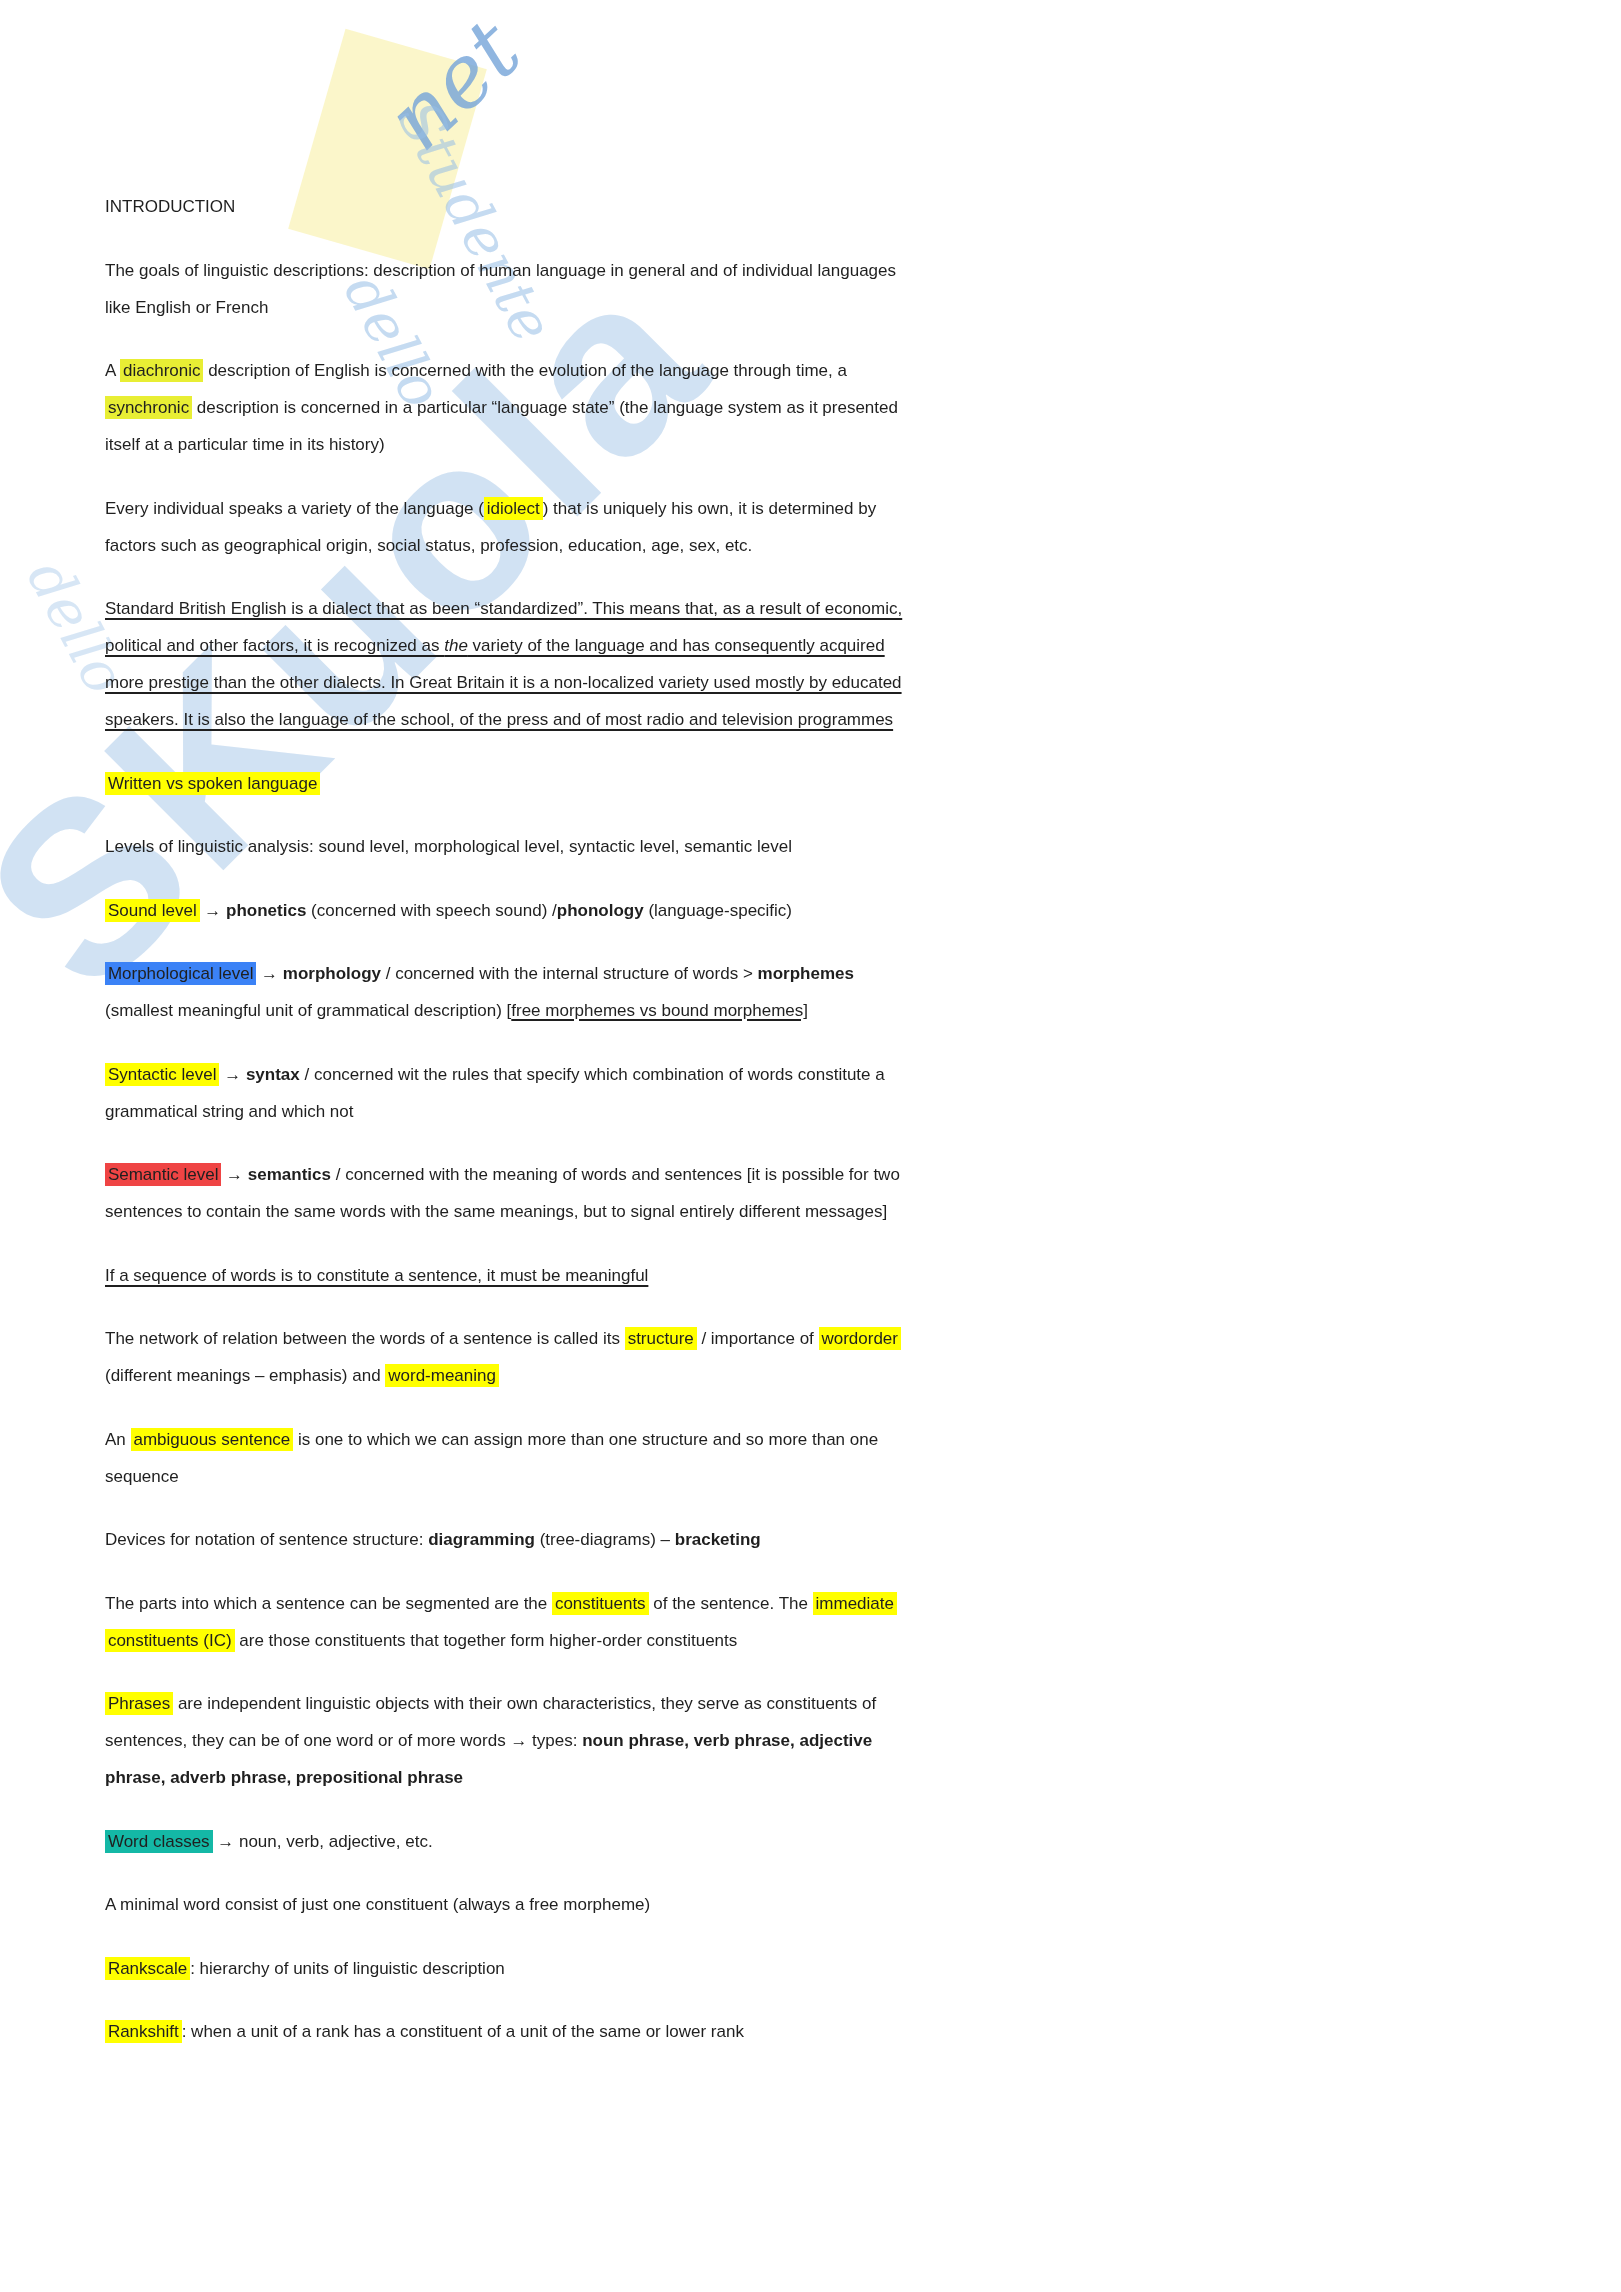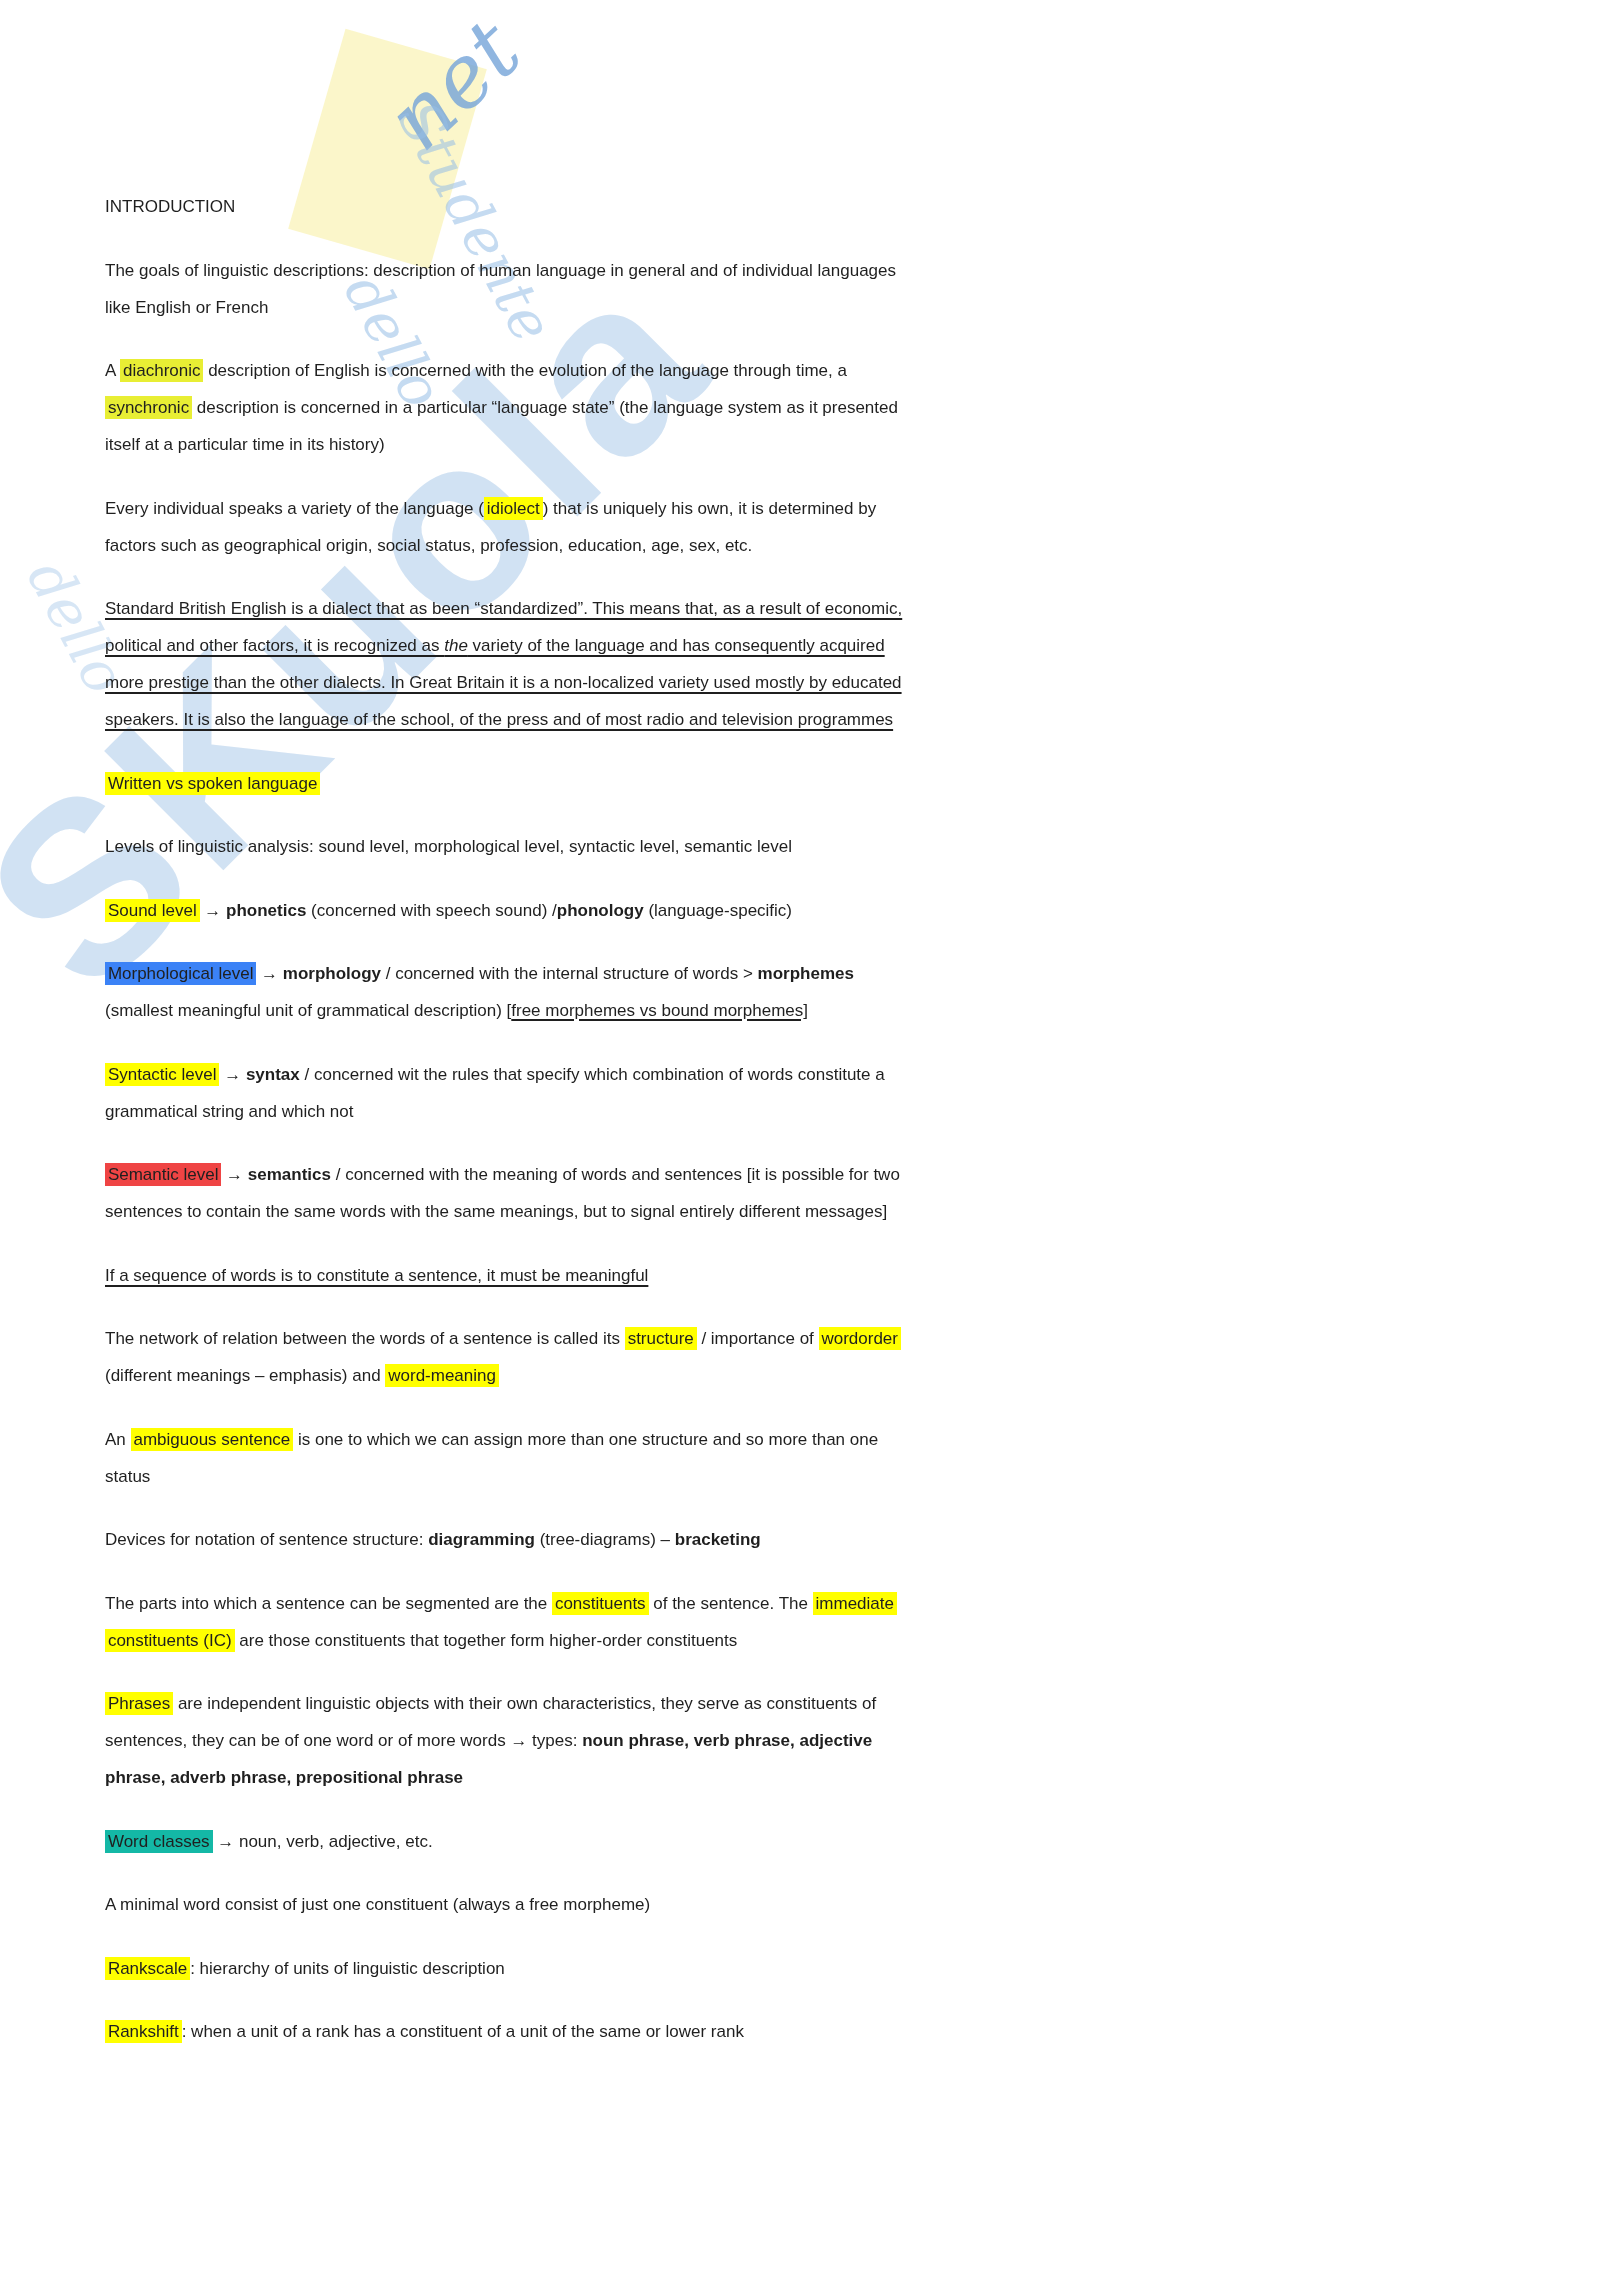--- a/index.html
+++ b/index.html
@@ -73,21 +73,21 @@
     <p><span>Every individual speaks a variety of the language (</span><span class="hl" style="background-color: rgb(255, 255, 0);">idiolect</span><span>) that is uniquely his own, it is determined by</span><br><span>factors such as geographical origin, social status, profession, education, age, sex, etc.</span></p>
     <p class="u-all"><span>Standard British English is a dialect that as been “standardized”. This means that, as a result of economic,</span><br><span>political and other factors, it is recognized as </span><span class="i">the</span><span> variety of the language and has consequently acquired</span><br><span>more prestige than the other dialects. In Great Britain it is a non-localized variety used mostly by educated</span><br><span>speakers. It is also the language of the school, of the press and of most radio and television programmes</span></p>
     <p><span class="hl" style="background-color: rgb(255, 255, 0);">Written vs spoken language</span></p>
     <p><span>Levels of linguistic analysis: sound level, morphological level, syntactic level, semantic level</span></p>
     <p><span class="hl" style="background-color: rgb(255, 255, 0);">Sound level</span><span> → </span><span class="b">phonetics</span><span> (concerned with speech sound) /</span><span class="b">phonology</span><span> (language-specific)</span></p>
     <p><span class="hl" style="background-color: #3b82f6;">Morphological level</span><span> → </span><span class="b">morphology</span><span> / concerned with the internal structure of words &gt; </span><span class="b">morphemes</span><br><span>(smallest meaningful unit of grammatical description) [</span><span class="u">free morphemes vs bound morphemes]</span></p>
     <p><span class="hl" style="background-color: rgb(255, 255, 0);">Syntactic level</span><span> → </span><span class="b">syntax</span><span> / concerned wit the rules that specify which combination of words constitute a</span><br><span>grammatical string and which not</span></p>
     <p><span class="hl" style="background-color: #ef4444;">Semantic level</span><span> → </span><span class="b">semantics</span><span> / concerned with the meaning of words and sentences [it is possible for two</span><br><span>sentences to contain the same words with the same meanings, but to signal entirely different messages]</span></p>
     <p class="u-all"><span>If a sequence of words is to constitute a sentence, it must be meaningful</span></p>
     <p><span>The network of relation between the words of a sentence is called its </span><span class="hl" style="background-color: rgb(255, 255, 0);">structure</span><span> / importance of </span><span class="hl" style="background-color: rgb(255, 255, 0);">wordorder</span><br><span>(different meanings – emphasis) and </span><span class="hl" style="background-color: rgb(255, 255, 0);">word-meaning</span></p>
-    <p><span>An </span><span class="hl" style="background-color: rgb(255, 255, 0);">ambiguous sentence</span><span> is one to which we can assign more than one structure and so more than one</span><br><span>status</span></p>
+    <p><span>An </span><span class="hl" style="background-color: rgb(255, 255, 0);">ambiguous sentence</span><span> is one to which we can assign more than one structure and so more than one</span><br><span>sequence</span></p>
     <p><span>Devices for notation of sentence structure: </span><span class="b">diagramming</span><span> (tree-diagrams) – </span><span class="b">bracketing</span></p>
     <p><span>The parts into which a sentence can be segmented are the </span><span class="hl" style="background-color: rgb(255, 255, 0);">constituents</span><span> of the sentence. The </span><span class="hl" style="background-color: rgb(255, 255, 0);">immediate</span><br><span class="hl" style="background-color: rgb(255, 255, 0);">constituents (IC)</span><span> are those constituents that together form higher-order constituents</span></p>
     <p><span class="hl" style="background-color: rgb(255, 255, 0);">Phrases</span><span> are independent linguistic objects with their own characteristics, they serve as constituents of</span><br><span>sentences, they can be of one word or of more words → types: </span><span class="b">noun phrase, verb phrase, adjective</span><br><span class="b">phrase, adverb phrase, prepositional phrase</span></p>
     <p><span class="hl" style="background-color: #14b8a6;">Word classes</span><span> → noun, verb, adjective, etc.</span></p>
     <p><span>A minimal word consist of just one constituent (always a free morpheme)</span></p>
     <p><span class="hl" style="background-color: rgb(255, 255, 0);">Rankscale</span><span>: hierarchy of units of linguistic description</span></p>
     <p><span class="hl" style="background-color: rgb(255, 255, 0);">Rankshift</span><span>: when a unit of a rank has a constituent of a unit of the same or lower rank</span></p>
   </div>
 
 

